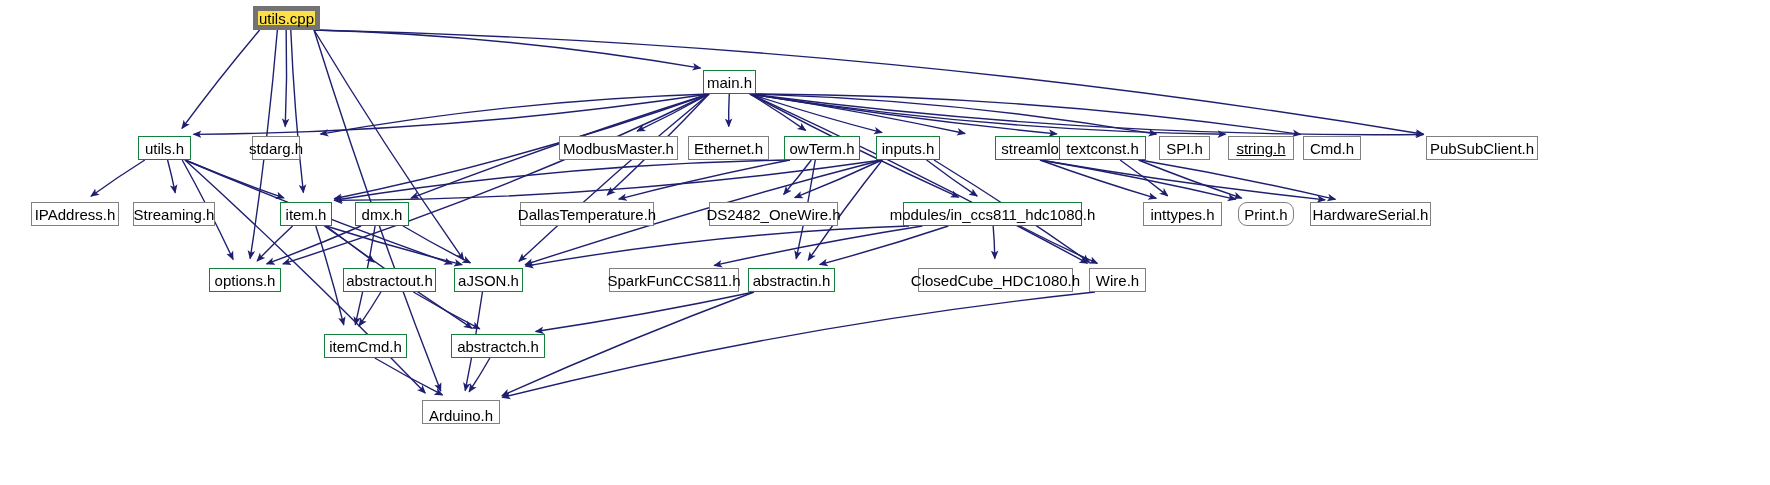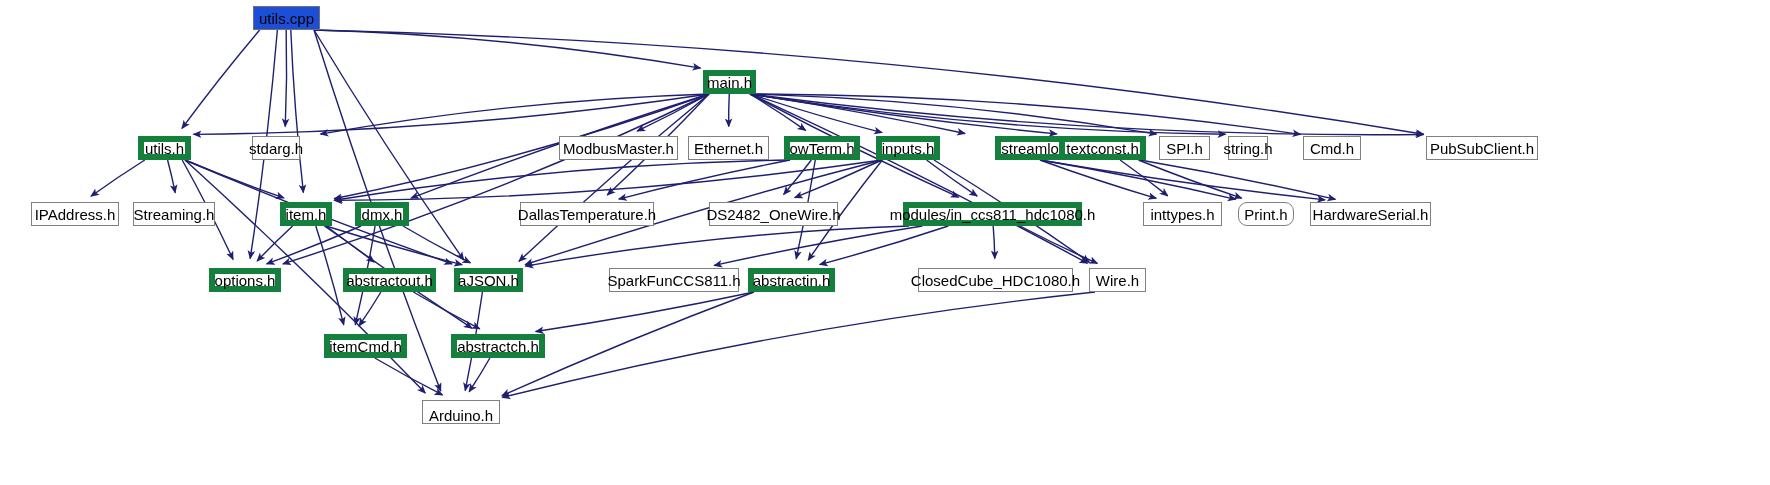--- a/index.html
+++ b/index.html
@@ -2,22 +2,22 @@
 <html><head>
 <meta charset="utf-8">
 <style>
   html,body{margin:0;padding:0;background:#ffffff;}
   body{font-family:"Liberation Sans","DejaVu Sans",sans-serif;}
   #graph{position:relative;width:1770px;height:485px;overflow:hidden;background:#fff;}
   #edges{position:absolute;left:0;top:0;width:1770px;height:485px;}
   .node{position:absolute;box-sizing:border-box;display:flex;align-items:center;
         justify-content:center;background:#ffffff;border:1px solid #808080;
         color:#000000;font-size:15px;line-height:1;white-space:nowrap;height:24px;}
-  .node.internal{border:6px solid #15803d;}
-  .node.root{background:#1d4ed8;border:1px solid #737373;}
+  .node.internal{border:1px solid #15803d;}
+  .node.root{background:#fde047;border:5px solid #737373;}
   .node span{pointer-events:none;}
 </style>
 </head>
 <body>
 
 <div id="graph">
   <svg id="edges" viewBox="0 0 1770 485">
     <defs>
       <marker id="ah" markerWidth="9" markerHeight="9" refX="8" refY="4.2" orient="auto" markerUnits="userSpaceOnUse">
         <path d="M0,0.4 L9,4.2 L0,8 L2.2,4.2 Z" fill="#1f1f70"></path>
@@ -123,21 +123,21 @@
       </div>
       <div class="node internal" style="left: 955px; top: 136px; width: 91px; margin-left: 40px;">
         <span>streamlog.h</span>
       </div>
       <div class="node internal" style="left: 1059px; top: 136px; width: 87px;">
         <span>textconst.h</span>
       </div>
       <div class="node external" style="left: 1159px; top: 136px; width: 51px;">
         <span>SPI.h</span>
       </div>
-      <div class="node external" style="left: 1228px; top: 136px; width: 40px;">
+      <div class="node external" style="left: 1228px; top: 136px; width: 66px; text-decoration: underline;">
         <span>string.h</span>
       </div>
       <div class="node external" style="left: 1303px; top: 136px; width: 58px;">
         <span>Cmd.h</span>
       </div>
       <div class="node external" style="left: 1426px; top: 136px; width: 112px;">
         <span>PubSubClient.h</span>
       </div>
       <div class="node external" style="left: 31px; top: 202px; width: 88px;">
         <span>IPAddress.h</span>

